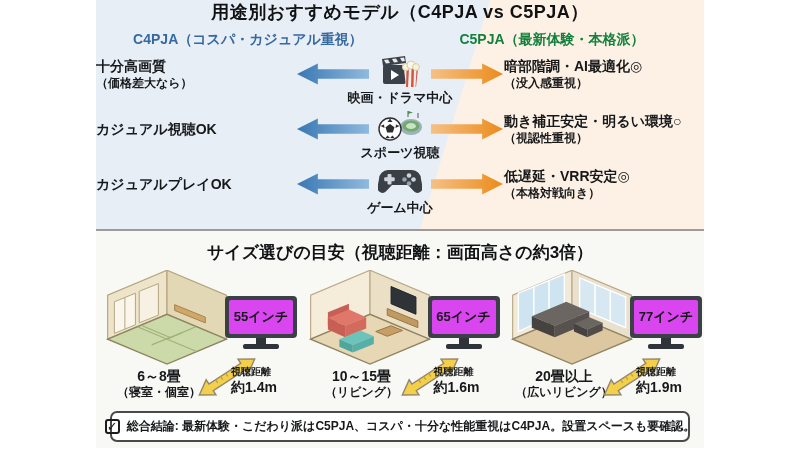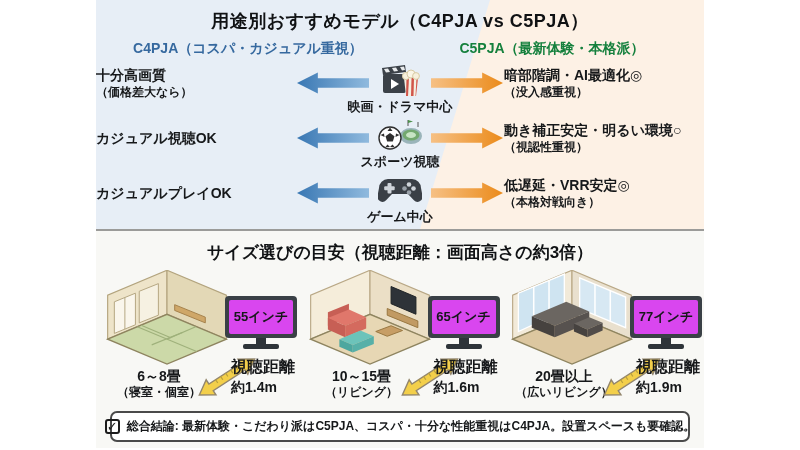--- a/index.html
+++ b/index.html
@@ -6,21 +6,21 @@
   html,body { width:800px; height:450px; }
   body { font-family:"Liberation Sans","DejaVu Sans",sans-serif; background:#ffffff; color:#16181a; }
   .canvas { position:relative; width:800px; height:450px; background:#ffffff; overflow:hidden; }
   .content { position:absolute; left:96px; top:0; width:608px; height:450px; }
 
   
   .top { position:relative; height:231px; background:#e7eef6; border-bottom:2px solid #9b9b99; overflow:hidden; }
   .top-peach { position:absolute; inset:0; background:#fdf1e5;
                clip-path:polygon(64.8% 0, 100% 0, 100% 100%, 53.3% 100%); }
   .top-inner { position:relative; z-index:2; }
-  .top-title { text-align:center; padding-top:9px; font-size:18px; font-weight:bold; letter-spacing:.5px; color:#101214; }
+  .top-title { text-align:center; font-size:18px; font-weight:bold; letter-spacing:.5px; color:#101214; }
   .headers { display:flex; margin-top:7px; }
   .headers .hd { flex:1; text-align:center; font-size:14px; font-weight:bold; }
   .hd-left  { color:#36699f; }
   .hd-right { color:#15803d; }
 
   .rows { margin-top:4px; }
   .vs-row { display:grid; grid-template-columns:200px 74px 60px 74px 200px; align-items:center; height:55px; }
   .side-text { text-align:left; line-height:1.25; transform:translateY(-6px); }
   .side-text .main { font-size:14px; font-weight:bold; white-space:nowrap; }
   .side-text .sub  { font-size:12px; font-weight:bold; white-space:nowrap; }
@@ -39,21 +39,21 @@
   .monitor { background:#3a4046; border-radius:4px; padding:4px; }
   .screen { background:#d946ef; border-radius:2px; height:34px; display:flex; align-items:center; justify-content:center;
             font-size:13px; font-weight:bold; white-space:nowrap; }
   .neck { width:10px; height:6px; background:#2e3439; margin:0 auto; }
   .base { width:36px; height:5px; background:#2e3439; border-radius:2px; margin:0 auto; }
   .size-label { position:absolute; left:6px; bottom:2px; width:110px; text-align:center; line-height:1.25; }
   .size-label .main { font-size:14px; font-weight:bold; white-space:nowrap; }
   .size-label .sub  { font-size:12px; font-weight:bold; white-space:nowrap; }
   .ruler-arrow { position:absolute; left:98px; bottom:1px; }
   .distance { position:absolute; right:0; bottom:6px; width:66px; line-height:1.3; }
-  .distance .d1 { font-size:16px; font-weight:bold; white-space:nowrap; }
+  .distance .d1 { font-size:10px; font-weight:bold; white-space:nowrap; }
   .distance .d2 { font-size:14px; font-weight:bold; white-space:nowrap; }
 
   .conclusion { position:absolute; left:14px; right:14px; bottom:6px; height:31px; background:#ffffff;
                 border:2px solid #4a4a4a; border-radius:7px; display:flex; align-items:center; justify-content:center;
                 gap:7px; }
   .check-box { width:15px; height:15px; border:2px solid #1c1c1c; border-radius:3px; display:flex; align-items:center;
                justify-content:center; font-size:13px; font-weight:bold; color:#1c1c1c; line-height:1; }
   .conclusion-text { font-size:12px; font-weight:bold; white-space:nowrap; }
 </style>
 </head>

